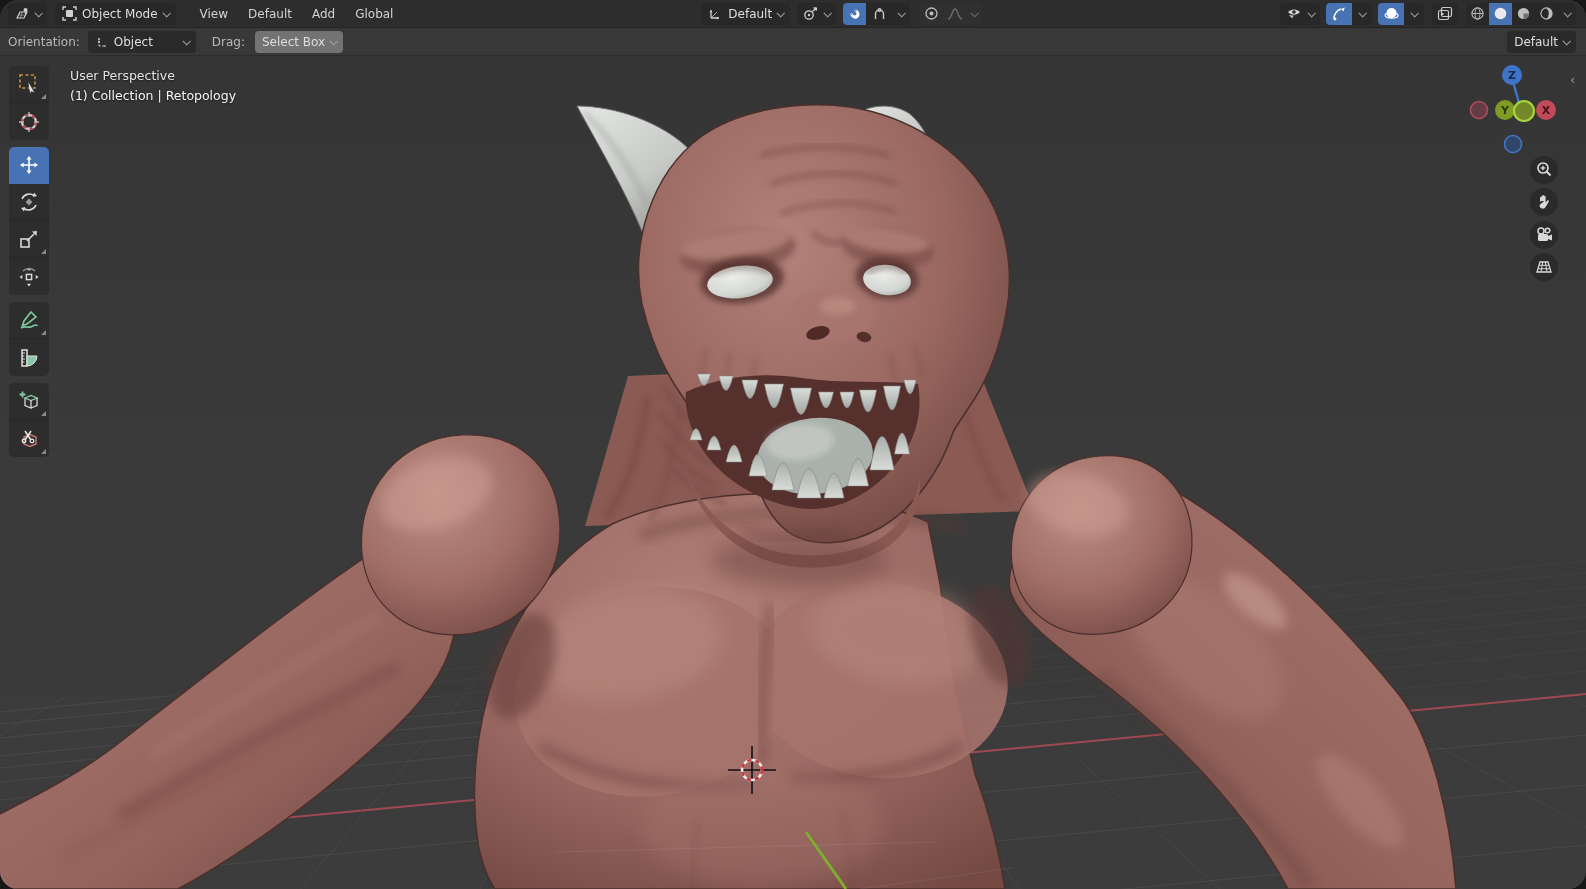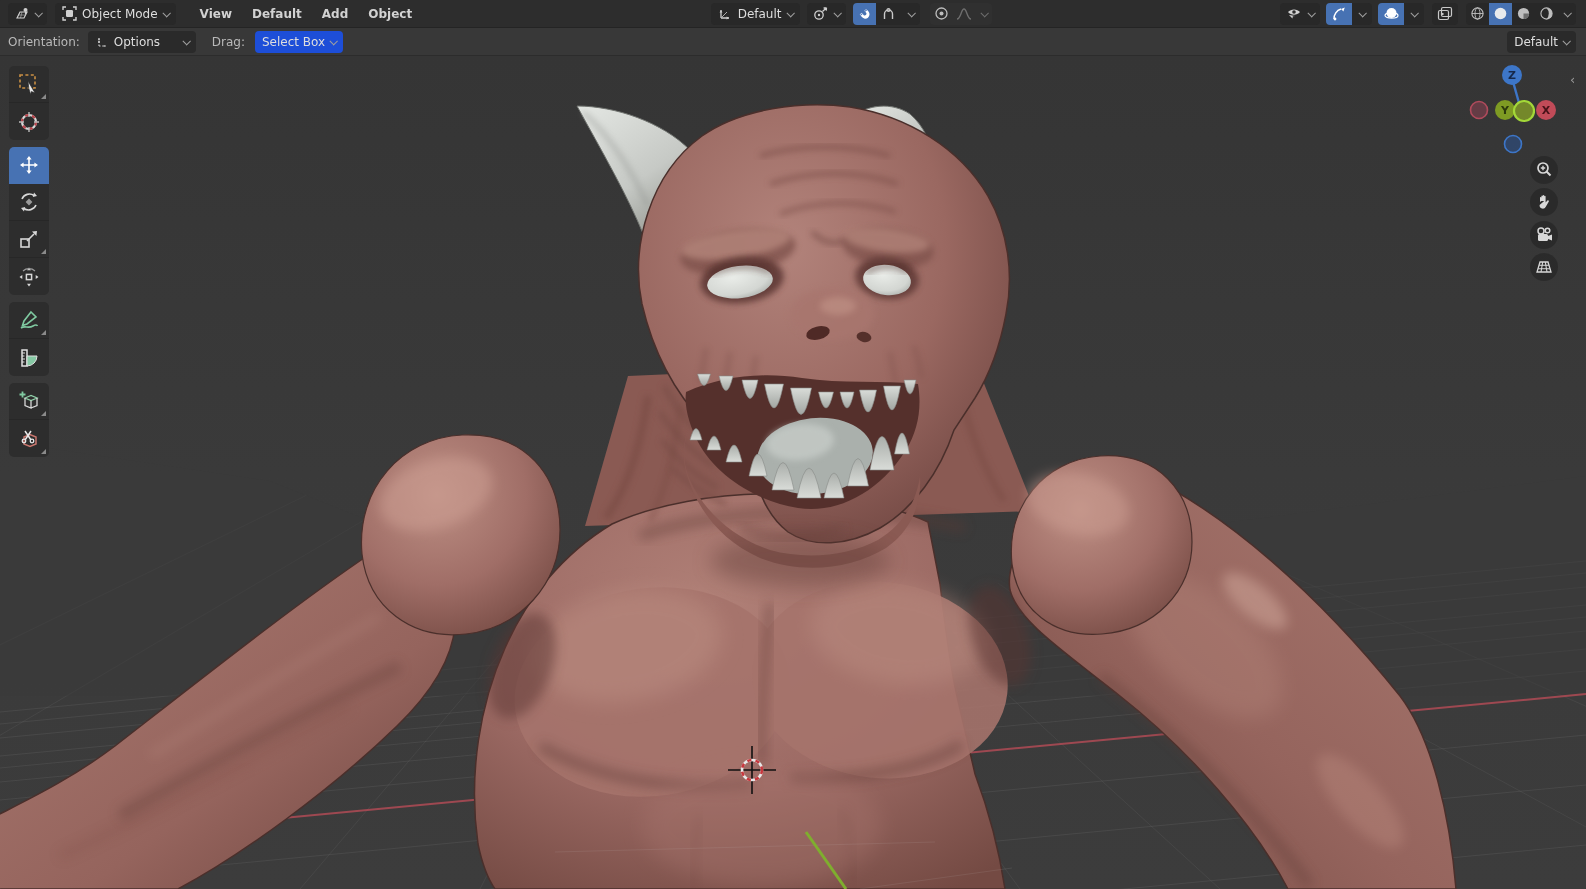--- a/index.html
+++ b/index.html
@@ -1,22 +1,22 @@
 <!DOCTYPE html>
 <html><head>
 <meta charset="utf-8">
 <style>
   html,body{margin:0;padding:0;background:#181818;font-family:"DejaVu Sans","Liberation Sans",sans-serif;}
   *{box-sizing:border-box;-webkit-font-smoothing:antialiased;}
-  .window{position:relative;width:1586px;height:889px;background:#3a3a3a;border-radius:1px;overflow:hidden;box-shadow:0 0 0 1px #101010;}
+  .window{position:relative;width:1586px;height:889px;background:#3a3a3a;border-radius:18px;overflow:hidden;box-shadow:0 0 0 1px #101010;}
   
   .hdr1{position:absolute;left:0;top:0;width:100%;height:28px;background:#2d2d2d;border-bottom:1px solid #242424;display:flex;align-items:center;z-index:30;}
   .hdr2{position:absolute;left:0;top:28px;width:100%;height:28px;background:#383838;border-bottom:1px solid #2c2c2c;display:flex;align-items:center;z-index:30;}
   .pill{display:inline-flex;align-items:center;height:22px;background:#282828;border-radius:4px;padding:0 7px;color:#dedede;font-size:12px;gap:5px;cursor:default;}
-  .menutxt{color:#d2d2d2;font-size:12px;padding:0 10px;height:22px;display:inline-flex;align-items:center;border-radius:4px;font-weight:bold;}
+  .menutxt{color:#d2d2d2;font-size:12px;padding:0 10px;height:22px;display:inline-flex;align-items:center;border-radius:4px;}
   .lbl{color:#b9b9b9;font-size:12px;}
   .chev{display:inline-block;width:6px;height:6px;border-right:1.6px solid #9f9f9f;border-bottom:1.6px solid #9f9f9f;transform:rotate(45deg) translateY(-1px);flex:none;}
   .chev.dim{border-color:#6d6d6d;}
   .seg{display:inline-flex;align-items:center;height:22px;background:#282828;border-radius:4px;overflow:hidden;}
   .seg .cell{width:23px;height:22px;display:flex;align-items:center;justify-content:center;}
   .cell.active{background:#4772b3;}
   .sp{flex:none;}
   .ic{display:block;}
   
   .viewport{position:absolute;left:0;top:56px;width:1586px;height:833px;}
@@ -57,21 +57,21 @@
           <path d="M1 4 V1 H4 M11 1 H14 V4 M14 11 V14 H11 M4 14 H1 V11" fill="none" stroke="#cfcfcf" stroke-width="1.4"></path>
           <rect x="4" y="4" width="7" height="7" rx="1.2" fill="#cfcfcf"></rect>
         </svg>
       <span>Object Mode</span>
       <span class="chev"></span>
     </span>
     <span style="width:14px" class="sp"></span>
     <span class="menutxt">View</span>
     <span class="menutxt">Default</span>
     <span class="menutxt">Add</span>
-    <span class="menutxt">Object</span>
+    <span class="menutxt">Global</span>
 
     <span style="flex:1"></span>
 
     <span class="pill">
       <svg class="ic" width="15" height="15" viewBox="0 0 15 15">
           <path d="M3 12 L3 4 M3 12 L11 12" stroke="#cfcfcf" stroke-width="1.3" fill="none"></path>
           <path d="M3 4 L1.6 6.4 L4.4 6.4 Z M11 12 L8.6 10.6 L8.6 13.4 Z" fill="#cfcfcf"></path>
           <path d="M4 11 L9 6" stroke="#cfcfcf" stroke-width="1" opacity=".8"></path>
         </svg>
       <span>Default</span>
@@ -201,28 +201,28 @@
   <div class="hdr2">
     <span style="width:8px" class="sp"></span>
     <span class="lbl">Orientation:</span>
     <span style="width:8px" class="sp"></span>
     <span class="pill" style="width:108px;background:#2a2a2a">
       <svg class="ic" width="14" height="15" viewBox="0 0 14 15">
           <path d="M4 12 L4 4 M4 12 L11 12" stroke="#c9c9c9" stroke-width="1.2" stroke-dasharray="1.6 1.6" fill="none"></path>
           <path d="M4 4 L2.8 6.2 L5.2 6.2 Z M11 12 L8.8 10.9 L8.8 13.1 Z" fill="#c9c9c9"></path>
           <circle cx="4" cy="8" r="1.1" fill="#c9c9c9"></circle>
         </svg>
-      <span>Options</span>
+      <span>Object</span>
       <span style="flex:1"></span>
       <span class="chev"></span>
     </span>
     <span style="width:16px" class="sp"></span>
     <span class="lbl">Drag:</span>
     <span style="width:10px" class="sp"></span>
-    <span class="pill" style="background:#1d4ed8">
+    <span class="pill" style="background:#737373">
       <span>Select Box</span>
       <span class="chev"></span>
     </span>
     <span style="flex:1"></span>
     <span class="pill" style="background:#2a2a2a">
       <span>Default</span>
       <span class="chev"></span>
     </span>
     <span style="width:10px" class="sp"></span>
   </div>
@@ -463,20 +463,24 @@
       <line x1="806" y1="776" x2="846" y2="833" stroke="#7fae2e" stroke-width="3"></line>
 
       <g transform="translate(752,714)">
         <line x1="-24" y1="0" x2="24" y2="0" stroke="#111" stroke-width="1.6"></line>
         <line x1="0" y1="-24" x2="0" y2="24" stroke="#111" stroke-width="1.6"></line>
         <circle cx="0" cy="0" r="10" fill="none" stroke="#e8e8e8" stroke-width="2.6"></circle>
         <circle cx="0" cy="0" r="10" fill="none" stroke="#c8383e" stroke-width="2.6" stroke-dasharray="4.2 4.2"></circle>
       </g>
     </svg>
 
+    <div class="vtext">
+      <div>User Perspective</div>
+      <div class="l2">(1) Collection | Retopology</div>
+    </div>
 
     <div class="toolbar">
       <div class="tgroup">
         <div class="tbtn">
           <svg class="ic" width="22" height="22" viewBox="0 0 22 22">
               <rect x="2" y="2" width="15" height="13" fill="none" stroke="#c98f44" stroke-width="1.6" stroke-dasharray="3 2.4"></rect>
               <path d="M10 8 L17 20 L13.4 18.6 L12.6 21.5 L10.8 15.6 Z" fill="#e8e8e8" stroke="#2d2d2d" stroke-width=".7"></path>
             </svg>
           <span class="subtri"></span>
         </div>

